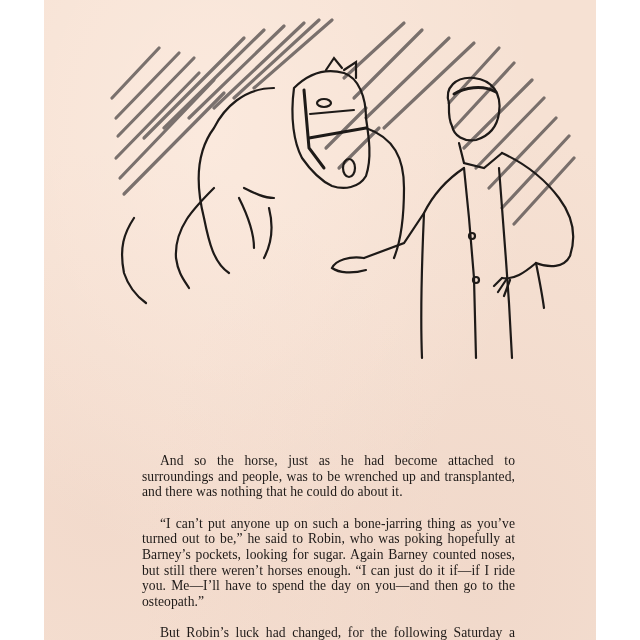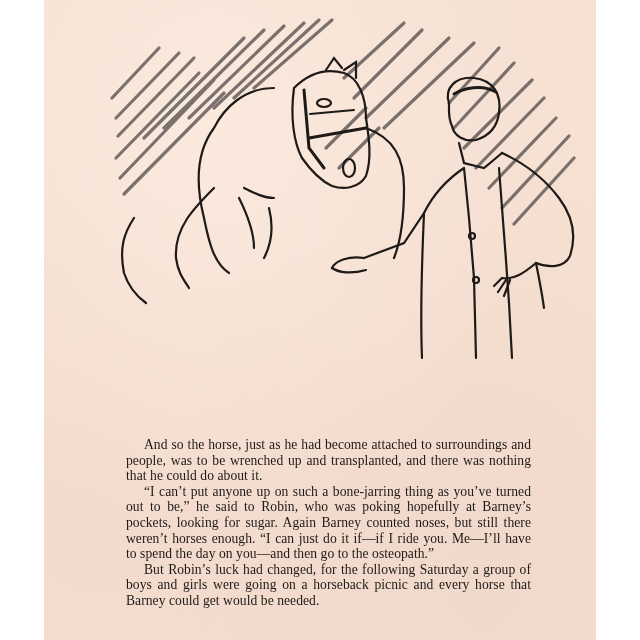--- a/index.html
+++ b/index.html
@@ -17,21 +17,21 @@
   }
   .illustration {
     position: absolute; left: 60px; top: 18px; width: 480px; height: 360px;
   }
   .illustration svg { width: 100%; height: 100%; display: block; }
   .text-block {
     position: absolute; left: 82px; top: 437px; width: 405px;
     font-size: 13.6px; line-height: 15.6px; color: #1e1a18;
     text-align: justify; letter-spacing: 0.05px;
   }
-  .text-block p { margin: 0; text-indent: 18px; text-align: justify; text-align-last: left; }
+  .text-block p { margin: 16px; text-indent: 18px; text-align: justify; text-align-last: left; }
   .text-block p.first { text-indent: 18px; }
 </style>
 </head>
 <body>
 
 <div class="page">
 
   <div class="illustration">
     <svg viewBox="0 0 480 360" xmlns="http://www.w3.org/2000/svg">
 

